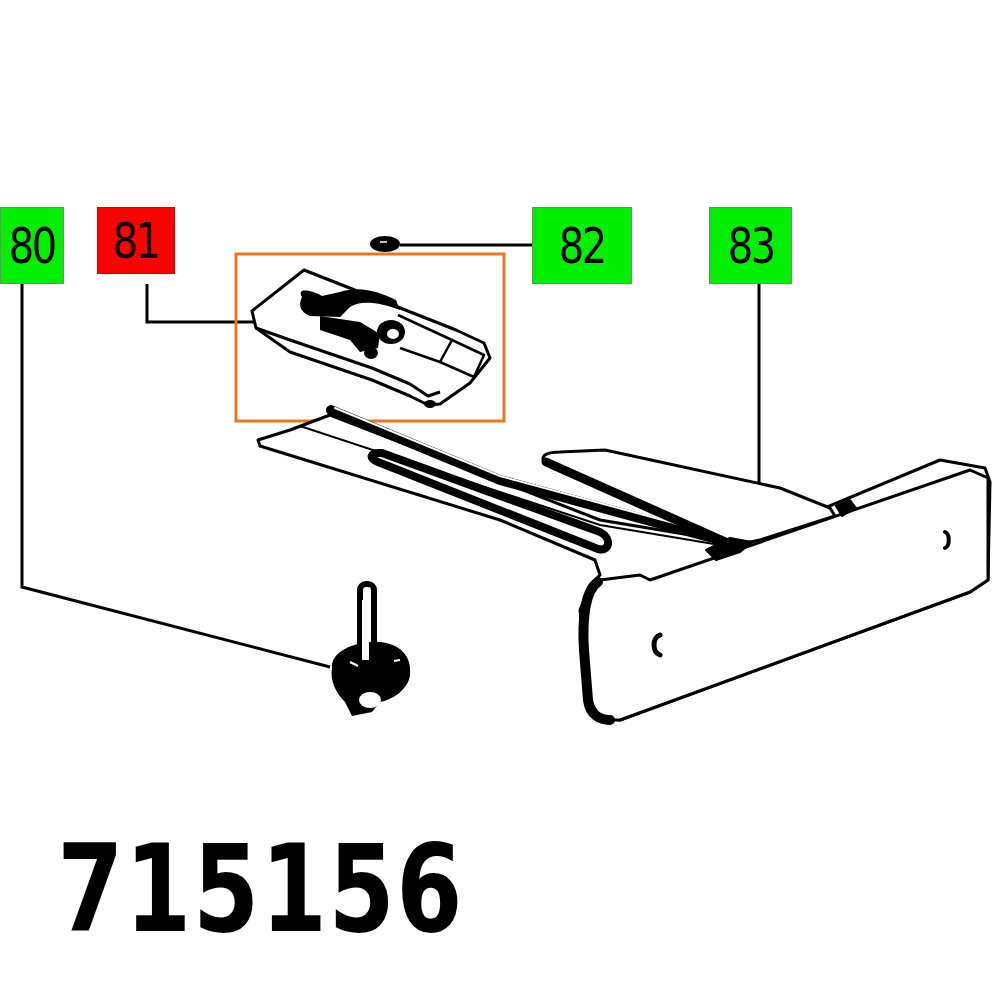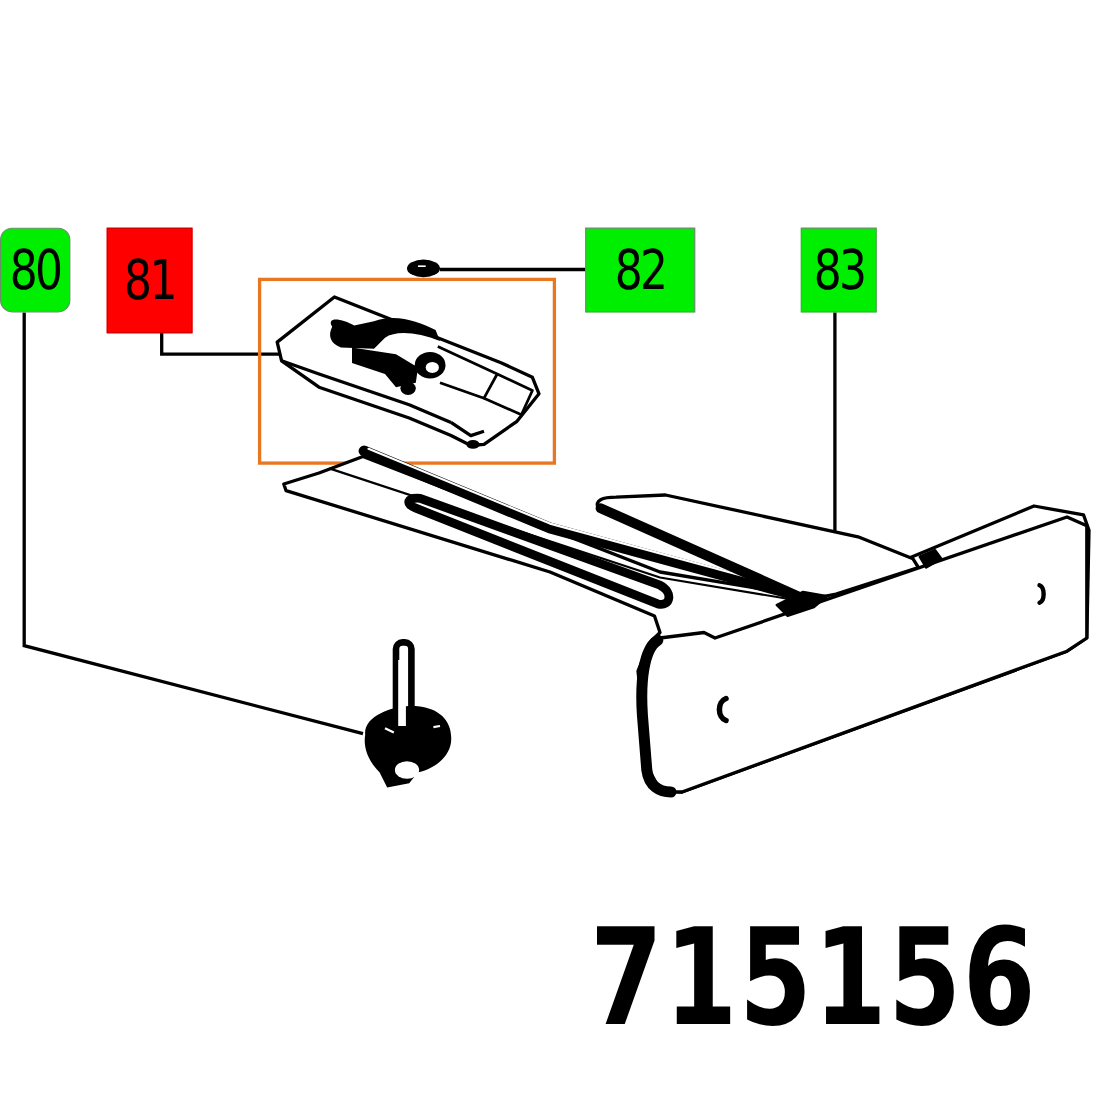--- a/index.html
+++ b/index.html
@@ -15,21 +15,21 @@
     letter-spacing: -3px;
     transform-origin: center;
   }
   .callout span { display: inline-block; transform: scaleX(0.8); }
   .green { background: #00ee00; }
   .red { background: #ff0000; border-color: #cc0000; }
   #art { position: absolute; left: 0; top: 0; }
   .partno {
     position: absolute;
     left: 0; top: 818px; width: 1000px;
-    text-align: right;
+    text-align: left;
     font-family: "DejaVu Sans", sans-serif;
     font-weight: bold;
     font-size: 122px;
     color: #000;
     letter-spacing: 2px;
   }
   .partno span { display: inline-block; transform: scaleX(0.78); }
 </style>
 </head>
 <body>
@@ -89,28 +89,28 @@
   <g>
     <rect x="360" y="584" width="14" height="86" rx="6" fill="#fff" stroke="#000" stroke-width="6"></rect>
     <path d="M332,668 C330,650 360,640 380,642 C400,644 412,656 410,675 C408,690 392,700 380,702 L372,712 L352,716 L345,702 C335,692 330,680 332,668 Z" fill="#000"></path>
     <rect x="362" y="600" width="7" height="60" fill="#fff"></rect>
     <ellipse cx="370" cy="700" rx="11" ry="8" fill="#fff"></ellipse>
     <line x1="350" y1="662" x2="358" y2="666" stroke="#fff" stroke-width="2"></line>
     <line x1="394" y1="661" x2="400" y2="660" stroke="#fff" stroke-width="2"></line>
   </g>
 </svg>
 
-<div class="callout green" style="left:0px; top:207px; width:64px; height:77px;border-radius:11px;">
+<div class="callout green" style="left:0px; top:207px; width:64px; height:77px;">
   <span>80</span>
 </div>
-<div class="callout red" style="left:97px; top:207px; width:78px; height:96px;">
+<div class="callout red" style="left:97px; top:207px; width:78px; height:67px;">
   <span>81</span>
 </div>
 <div class="callout green" style="left:532px; top:207px; width:100px; height:77px;">
   <span>82</span>
 </div>
-<div class="callout green" style="left:709px; top:207px; width:69px; height:77px;margin-left:19px;">
+<div class="callout green" style="left:709px; top:207px; width:83px; height:77px;">
   <span>83</span>
 </div>
 
 <div class="partno">
   <span>715156</span>
 </div>
 
 </body></html>

